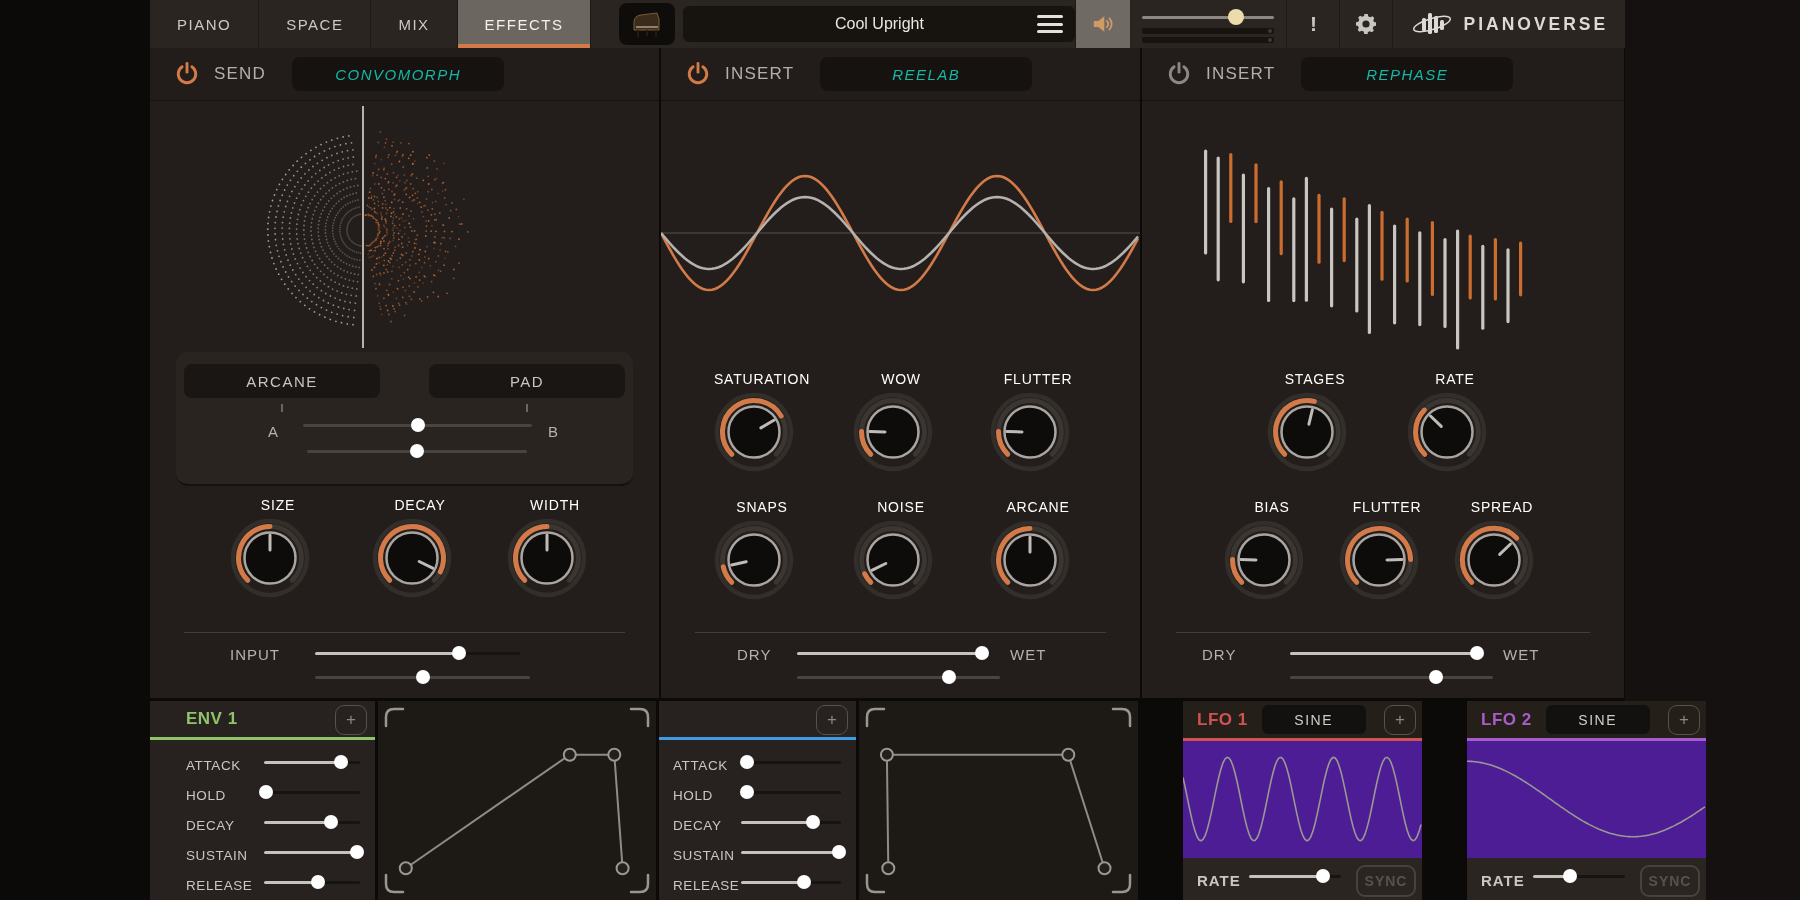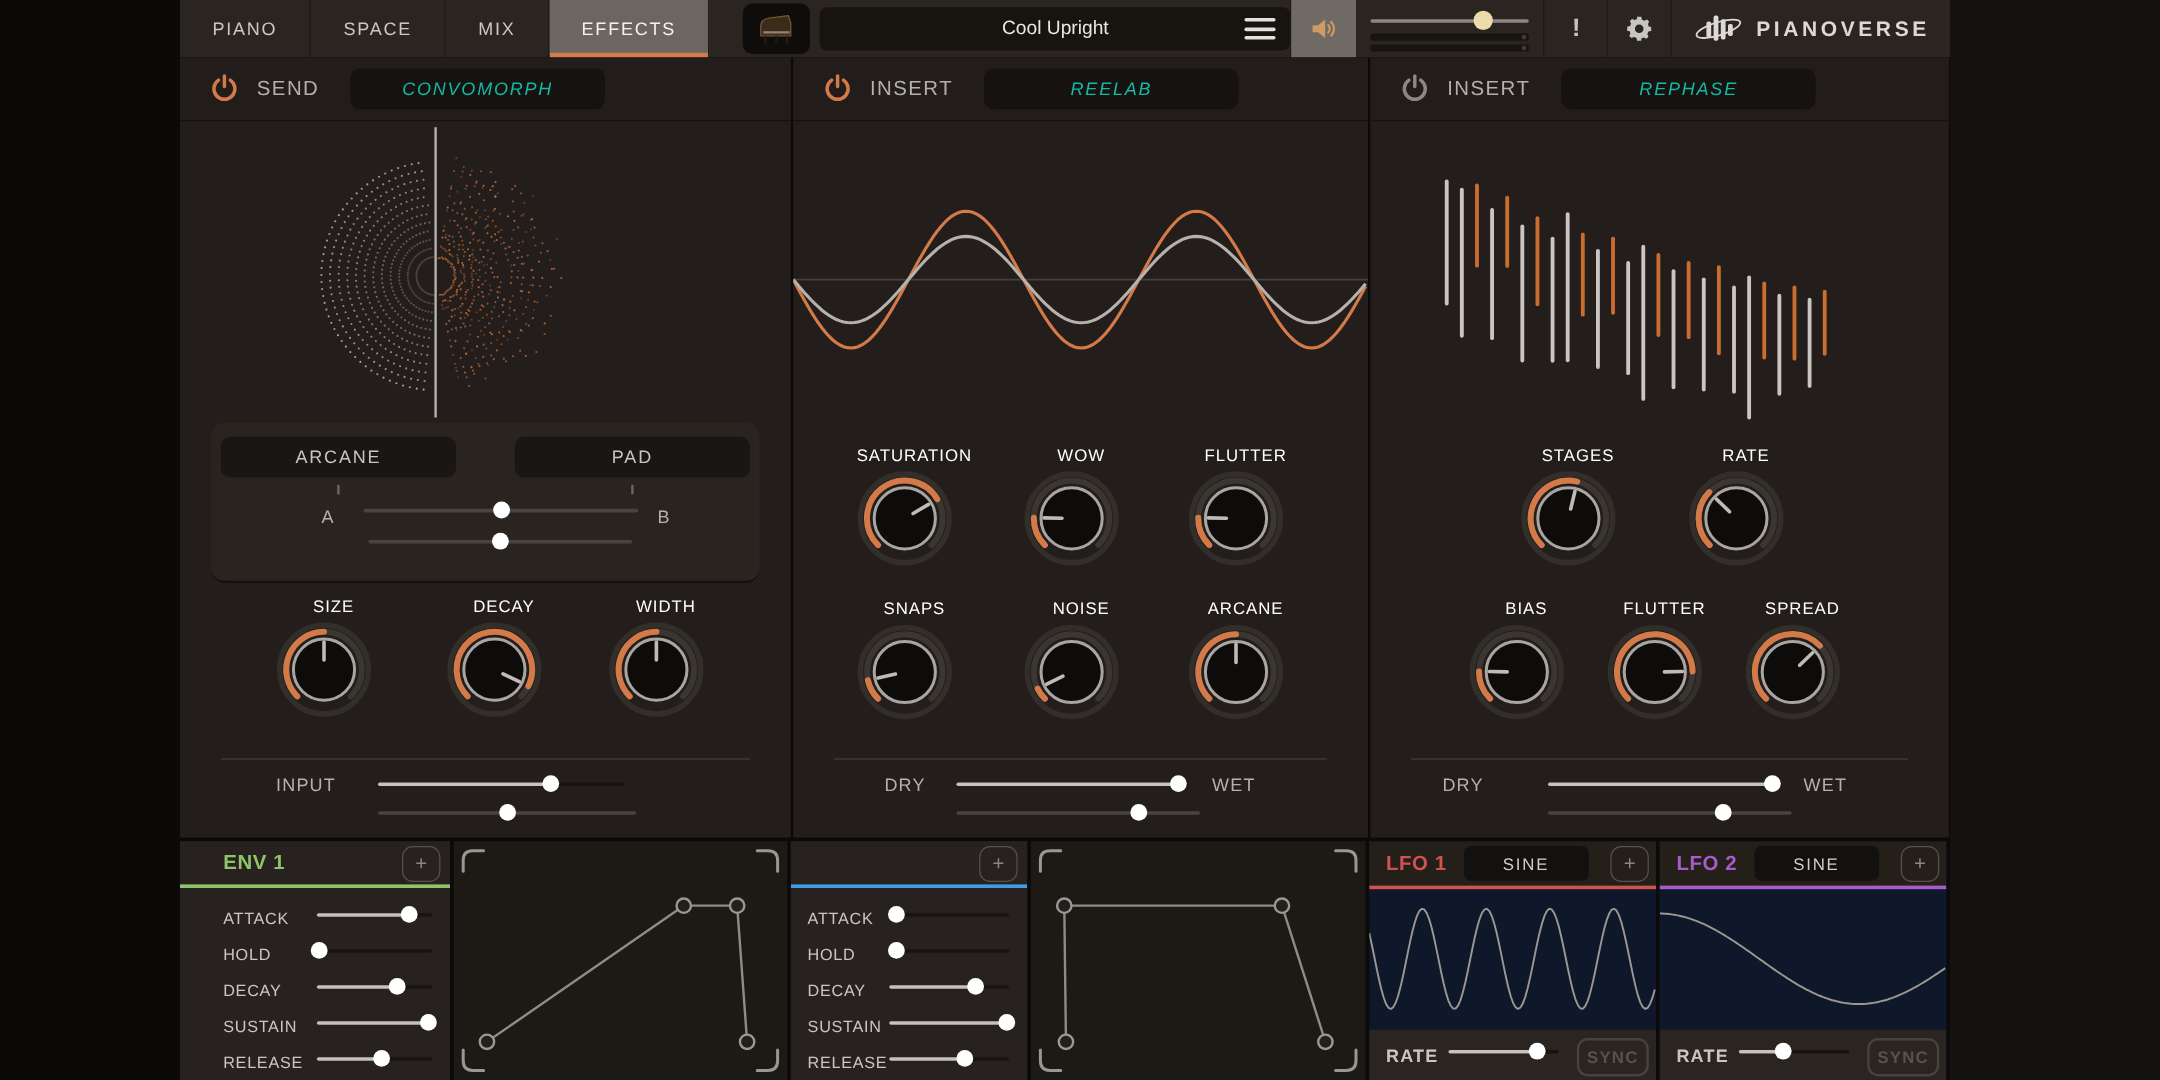--- a/index.html
+++ b/index.html
@@ -61,21 +61,21 @@
   .modrow{position:absolute;left:150px;top:701px;width:1475px;height:199px;display:flex;gap:3px;}
   .modcard{position:relative;overflow:hidden;}
   .envctl{background:#272220;}
   .envgraph{background:#1d1915;}
   .mhead{position:absolute;left:0;right:0;top:0;height:36px;display:flex;align-items:center;}
   .mtitle{font-size:17px;font-weight:bold;letter-spacing:.5px;}
   .underline{position:absolute;left:0;right:0;top:36px;height:3px;}
   .addbtn{position:absolute;width:30px;height:28px;border:1.5px solid #56514c;border-radius:9px;color:#8a8682;
           font-size:17px;display:flex;align-items:center;justify-content:center;cursor:pointer;top:4px;}
   .srow-label{position:absolute;font-size:13.5px;letter-spacing:.6px;color:#cac6c2;}
-  .lfocard{background:#0f172a;}
+  .lfocard{background:#4c1d95;margin-left:42px;}
   .lfohead{position:absolute;left:0;right:0;top:0;height:37px;background:#242019;display:flex;align-items:center;}
   .shapebtn{height:29px;background:#131110;border-radius:6px;color:#cfccc9;font-size:14px;letter-spacing:1.5px;
             display:flex;align-items:center;justify-content:center;cursor:pointer;}
   .lfograph{position:absolute;left:0;right:0;top:40px;height:117px;}
   .lfofoot{position:absolute;left:0;right:0;top:157px;bottom:0;background:#2a2521;}
   .syncbtn{position:absolute;width:56px;height:28px;border:2px solid #46423d;border-radius:9px;color:#57524d;
            font-size:14px;font-weight:bold;letter-spacing:1px;display:flex;align-items:center;justify-content:center;cursor:pointer;}
   svg{display:block;}
 </style>
 </head>

